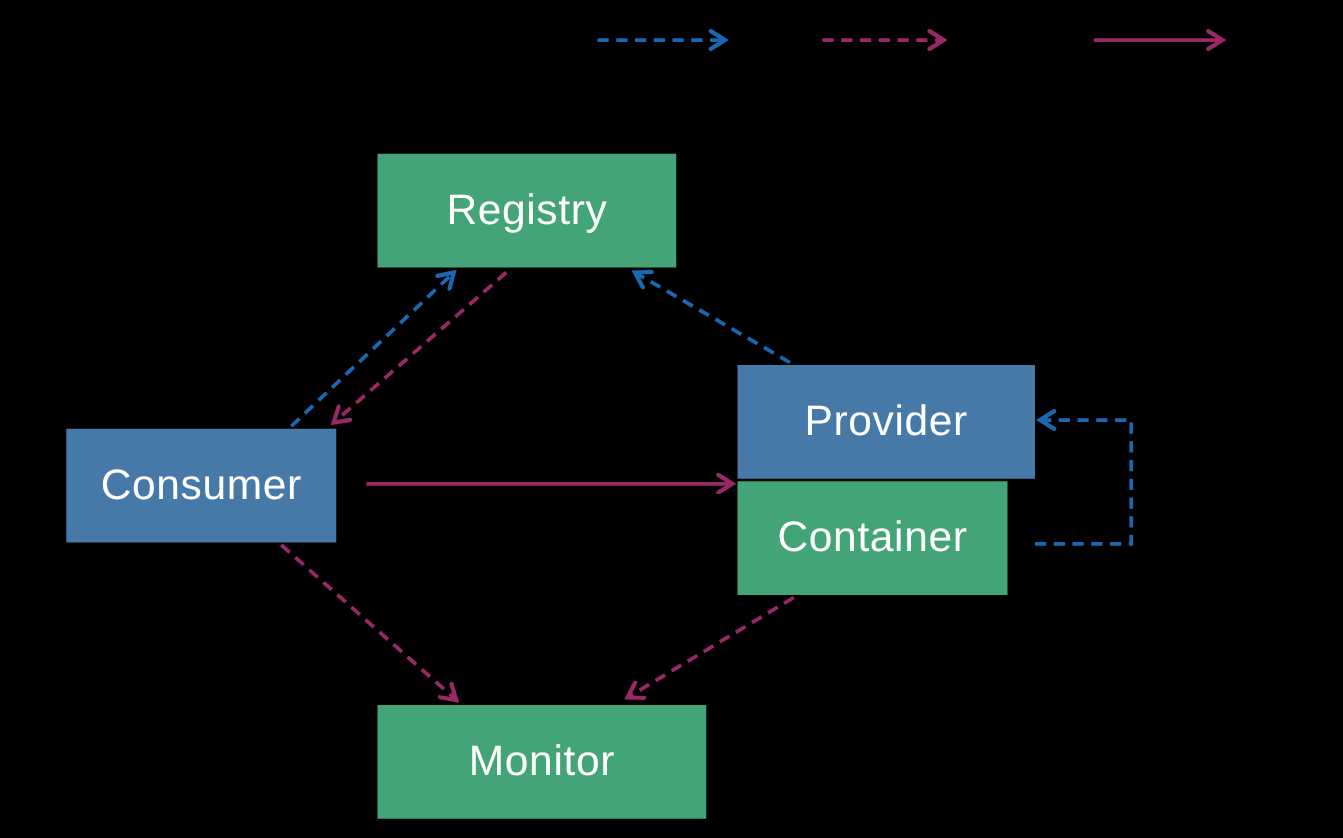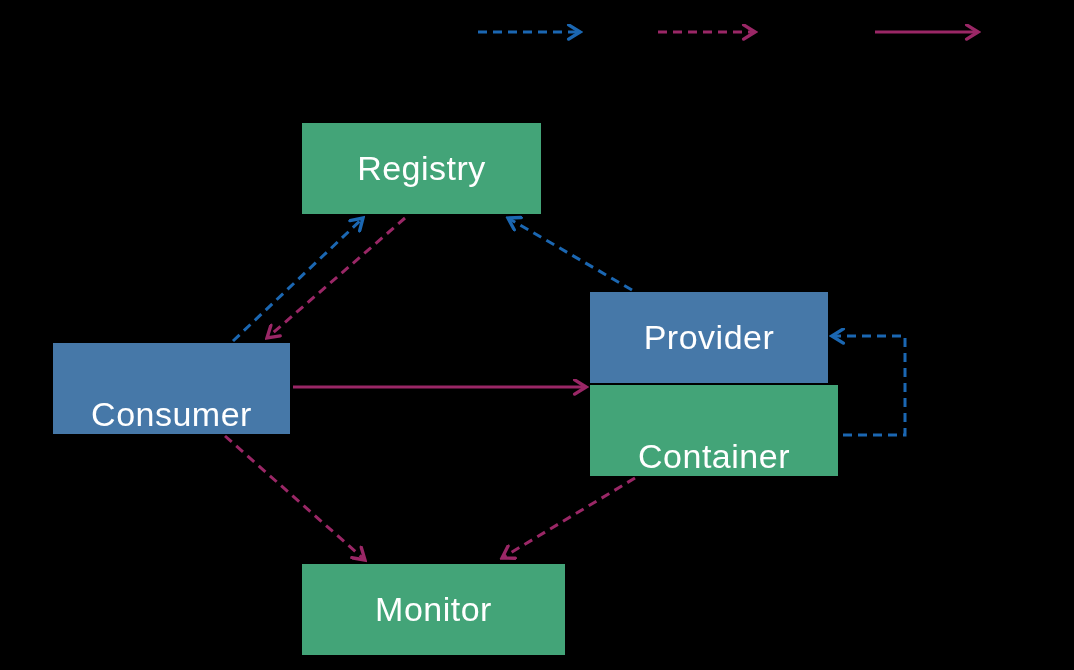--- a/index.html
+++ b/index.html
@@ -56,22 +56,22 @@
       <path d="M478,32 L580,32" fill="none" stroke="#1b67b2" stroke-width="3" stroke-dasharray="9 6" marker-end="url(#head-arrow_blue)"></path>
       <path d="M658,32 L755,32" fill="none" stroke="#9a2766" stroke-width="3" stroke-dasharray="9 6" marker-end="url(#head-arrow_magenta)"></path>
       <path d="M875,32 L978,32" fill="none" stroke="#9a2766" stroke-width="3" marker-end="url(#head-arrow_magenta)"></path>
     </svg>
 <div class="node" style="left: 302px; top: 123px; width: 239px; height: 91px; background: rgb(67, 164, 120);">
       <span>Registry</span>
     </div>
     <div class="node" style="left: 590px; top: 292px; width: 238px; height: 91px; background: rgb(70, 120, 168);">
       <span>Provider</span>
     </div>
-    <div class="node" style="left: 590px; top: 385px; width: 248px; height: 91px; background: rgb(67, 164, 120); align-items: flex-end;">
+    <div class="node" style="left: 590px; top: 385px; width: 216px; height: 91px; background: rgb(67, 164, 120);">
       <span>Container</span>
     </div>
-    <div class="node" style="left: 53px; top: 343px; width: 237px; height: 91px; background: rgb(70, 120, 168); align-items: flex-end;">
+    <div class="node" style="left: 53px; top: 343px; width: 216px; height: 91px; background: rgb(70, 120, 168);">
       <span>Consumer</span>
     </div>
     <div class="node" style="left: 302px; top: 564px; width: 263px; height: 91px; background: rgb(67, 164, 120);">
       <span>Monitor</span>
     </div>
   </div>
 
 </body></html>

